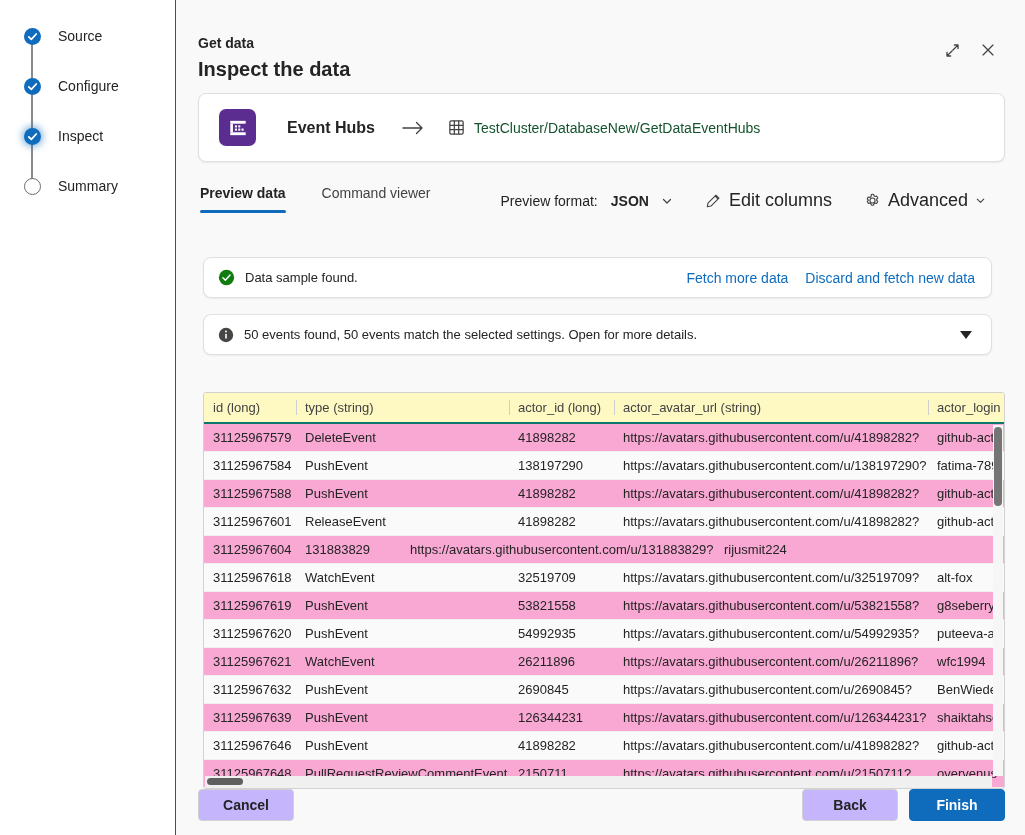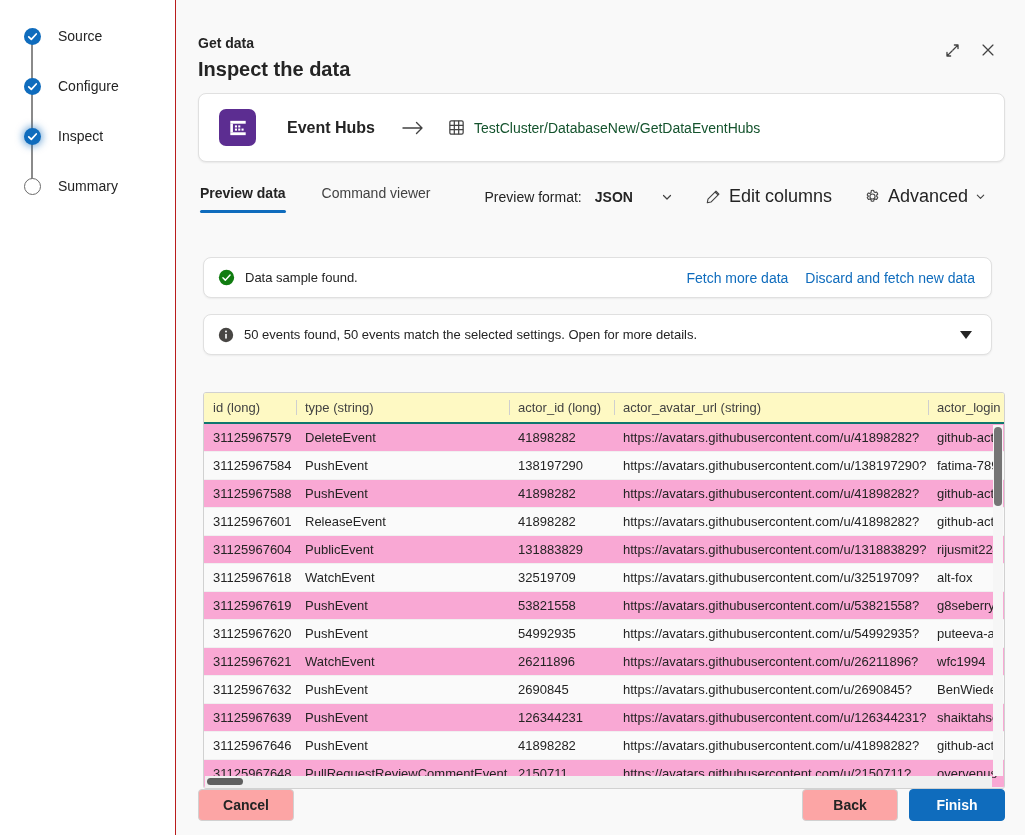--- a/index.html
+++ b/index.html
@@ -29,28 +29,28 @@
   .iconbtn { background:none; border:none; cursor:pointer; width:22px; height:22px; display:flex; align-items:center; justify-content:center; padding:0; }
 
   .source-card { margin-top:12px; height:71px; background:#fff; border:1px solid #e0e0e0; border-radius:8px;
                  box-shadow:0 1px 2px rgba(0,0,0,.07); display:flex; align-items:center; padding:0 20px; }
   .eh-icon { width:37px; height:37px; border-radius:7px; background:#5c2d91; display:flex; align-items:center; justify-content:center; flex-shrink:0; }
   .source-name { font-size:16px; font-weight:700; margin-left:31px; }
   .flow-arrow { margin:0 22px 0 26px; display:flex; }
   .grid-ic { margin-right:8px; display:flex; }
   .dest { font-size:14px; color:#14532d; }
 
-  .tabsrow { margin-top:21px; display:flex; align-items:flex-start; justify-content:space-between; padding-right:15px; }
+  .tabsrow { margin-top:21px; display:flex; align-items:flex-end; justify-content:space-between; padding-right:15px; }
   .tabs { display:flex; gap:36px; margin-left:2px; }
   .tab { position:relative; background:none; border:none; font-family:inherit; font-size:14px; color:#424242; cursor:pointer; padding:2px 0 12px 0; }
   .tab.active { font-weight:700; color:#242424; }
   .tab.active::after { content:""; position:absolute; left:0; right:0; bottom:0; height:3px; border-radius:2px; background:#0f6cbd; }
   .toolbar { display:flex; align-items:center; font-size:14px; color:#242424; margin-top:1px; }
   .tb-label { margin-right:9px; }
-  .dropdown { display:flex; align-items:center; gap:28px; background:none; border:none; font-family:inherit; font-size:14px; font-weight:700; color:#242424; cursor:pointer; padding:2px 4px; }
+  .dropdown { display:flex; align-items:center; gap:12px; background:none; border:none; font-family:inherit; font-size:14px; font-weight:700; color:#242424; cursor:pointer; padding:2px 4px; }
   .tb-btn { display:flex; align-items:center; gap:7px; background:none; border:none; font-family:inherit; font-size:18px; color:#242424; cursor:pointer; padding:2px 4px; margin-left:24px; }
 
   .bar { height:42px; background:#fff; border:1px solid #e0e0e0; border-radius:8px; box-shadow:0 1px 2px rgba(0,0,0,.06);
          display:flex; align-items:center; padding:0 16px 0 14px; margin-left:5px; margin-right:13px; }
   .bar.first { margin-top:44px; }
   .bar.second { margin-top:16px; }
   .bar-msg { font-size:13px; color:#242424; margin-left:10px; }
   .bar-links { margin-left:auto; display:flex; gap:17px; }
   .bar-link { background:none; border:none; font-family:inherit; font-size:14px; color:#0f6cbd; cursor:pointer; padding:0; }
   .expander { margin-left:auto; background:none; border:none; cursor:pointer; display:flex; padding:2px; }
@@ -68,21 +68,21 @@
         white-space:nowrap; overflow:hidden; flex-shrink:0; }
   .c1 { width:92px; } .c2 { width:213px; } .c3 { width:105px; } .c4 { width:314px; } .c5 { width:110px; }
 
   .vscroll { position:absolute; top:32px; right:1px; bottom:12px; width:10px; background:#f6f6f6; }
   .vthumb { position:absolute; top:2px; left:1px; width:8px; height:79px; border-radius:4px; background:#757575; }
   .hscroll { position:absolute; left:1px; right:12px; bottom:1px; height:11px; background:#f0f0f0; }
   .hthumb { position:absolute; left:2px; top:2px; width:36px; height:7px; border-radius:4px; background:#5f5f5f; }
 
   
   .footer { margin-top:auto; display:flex; justify-content:space-between; align-items:center; padding-bottom:0; }
-  .btn { height:32px; min-width:96px; padding:0 20px; border:1px solid #d1d1d1; border-radius:4px; background:#fca5a5;
+  .btn { height:32px; min-width:96px; padding:0 20px; border:1px solid #d1d1d1; border-radius:4px; background:#c4b5fd;
          font-family:inherit; font-size:14px; font-weight:700; color:#242424; cursor:pointer; }
   .btn.primary { background:#0f6cbd; border-color:#0f6cbd; color:#fff; }
   .footer-right { display:flex; gap:11px; }
 </style>
 </head>
 <body>
 
 <div class="app">
 
   <aside class="sidebar">
@@ -258,21 +258,20 @@
           </div>
           <div class="tr">
             <div class="td c1">31125967601</div>
             <div class="td c2">ReleaseEvent</div>
             <div class="td c3">41898282</div>
             <div class="td c4">https://avatars.githubusercontent.com/u/41898282?</div>
             <div class="td c5">github-act</div>
           </div>
           <div class="tr">
             <div class="td c1">31125967604</div>
-            <div class="td c2">PublicEvent</div>
             <div class="td c3">131883829</div>
             <div class="td c4">https://avatars.githubusercontent.com/u/131883829?</div>
             <div class="td c5">rijusmit224</div>
           </div>
           <div class="tr">
             <div class="td c1">31125967618</div>
             <div class="td c2">WatchEvent</div>
             <div class="td c3">32519709</div>
             <div class="td c4">https://avatars.githubusercontent.com/u/32519709?</div>
             <div class="td c5">alt-fox</div>

